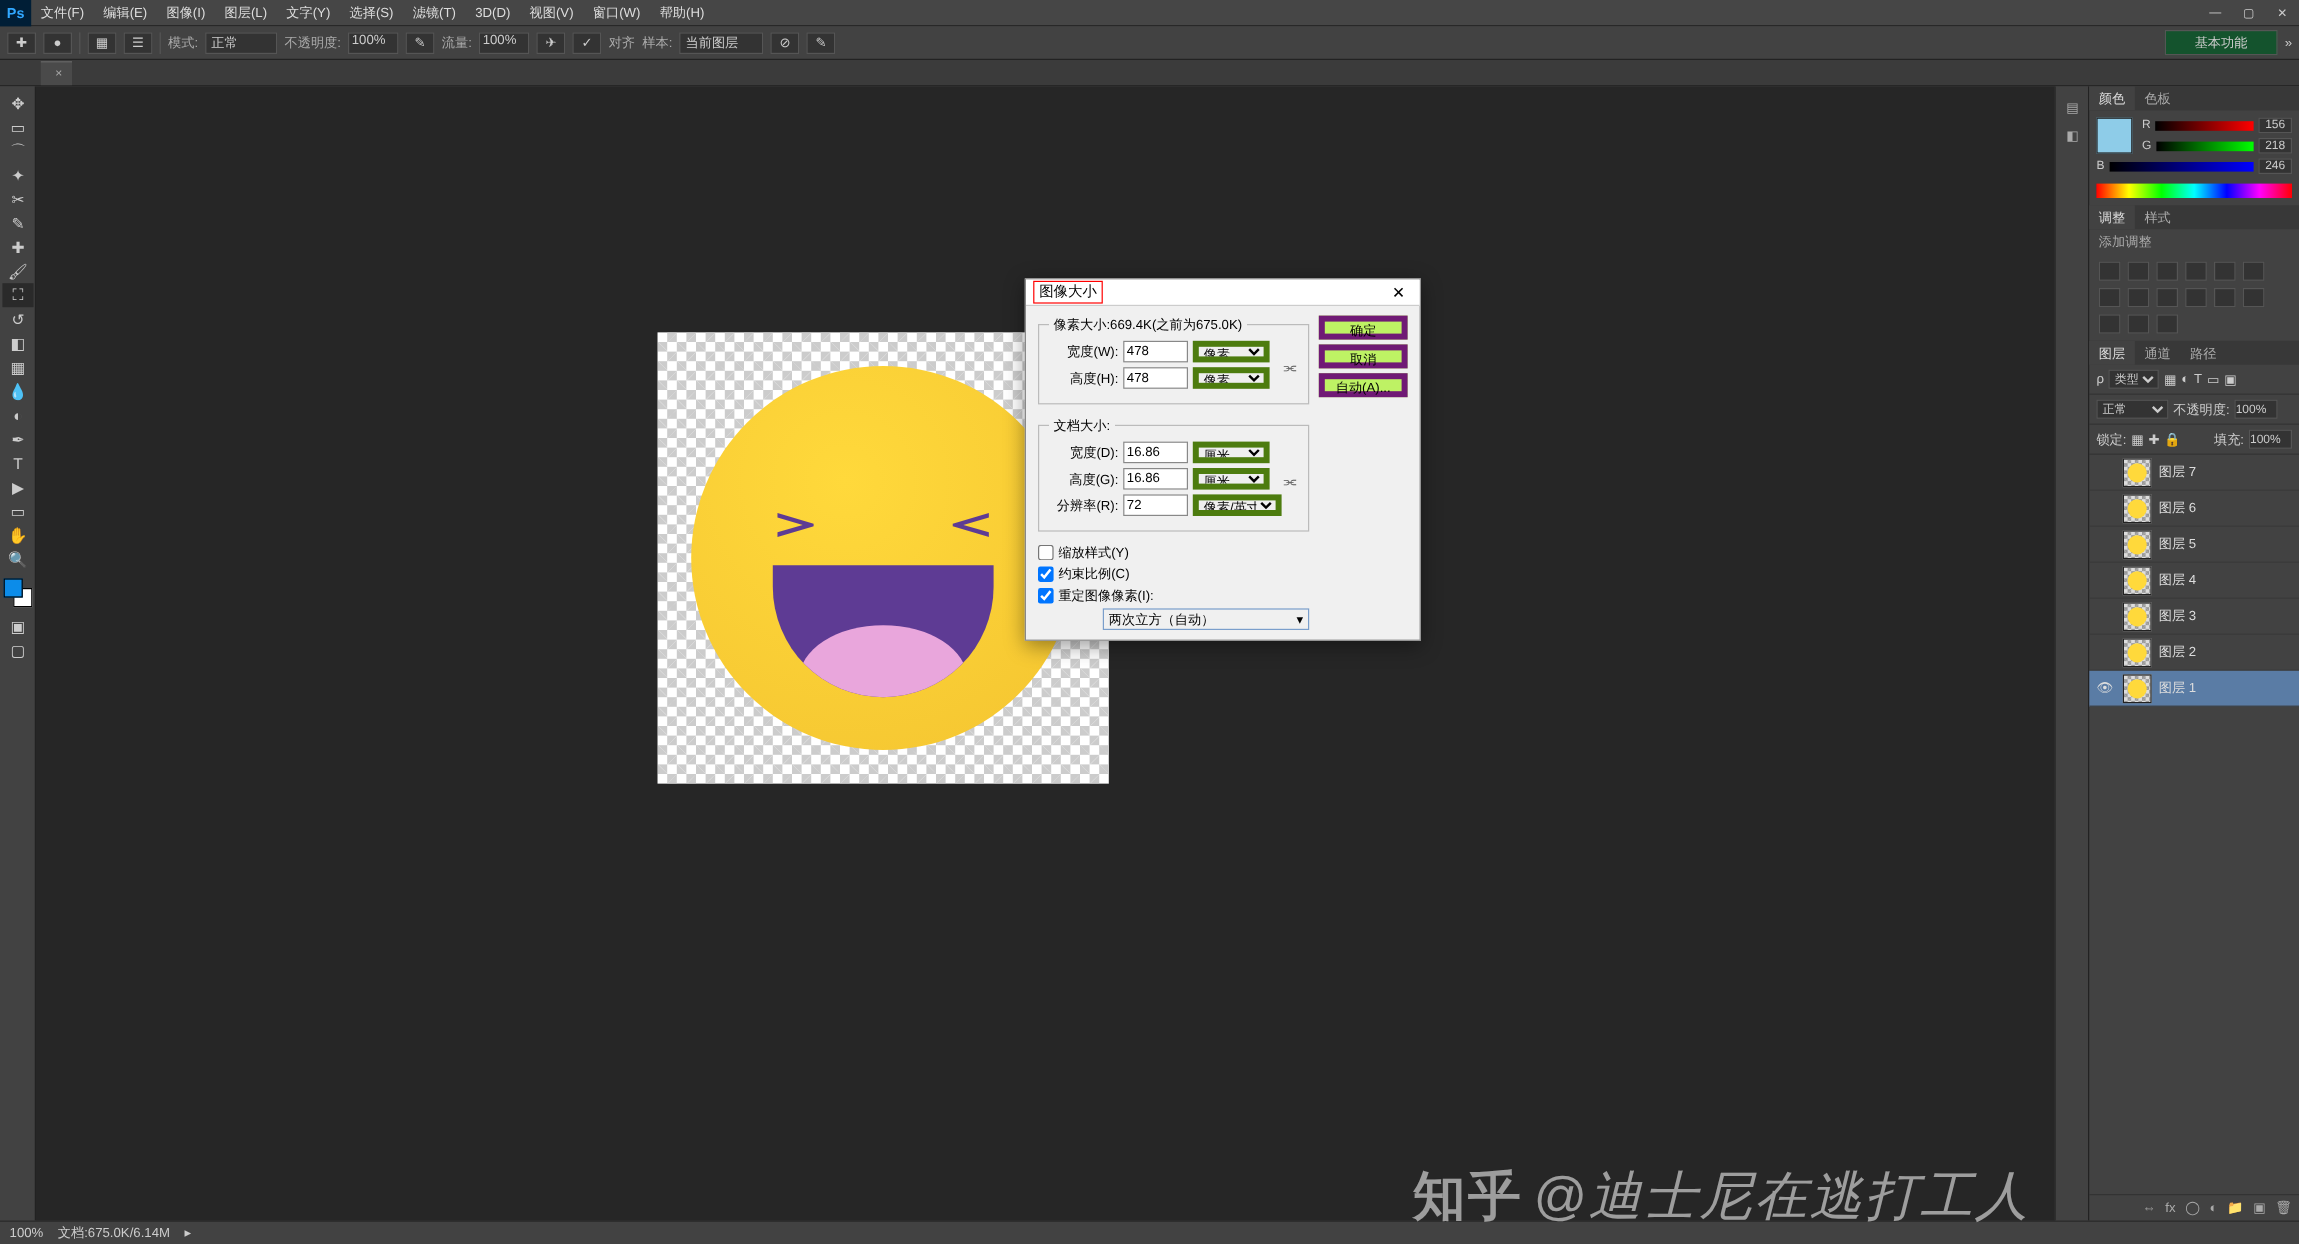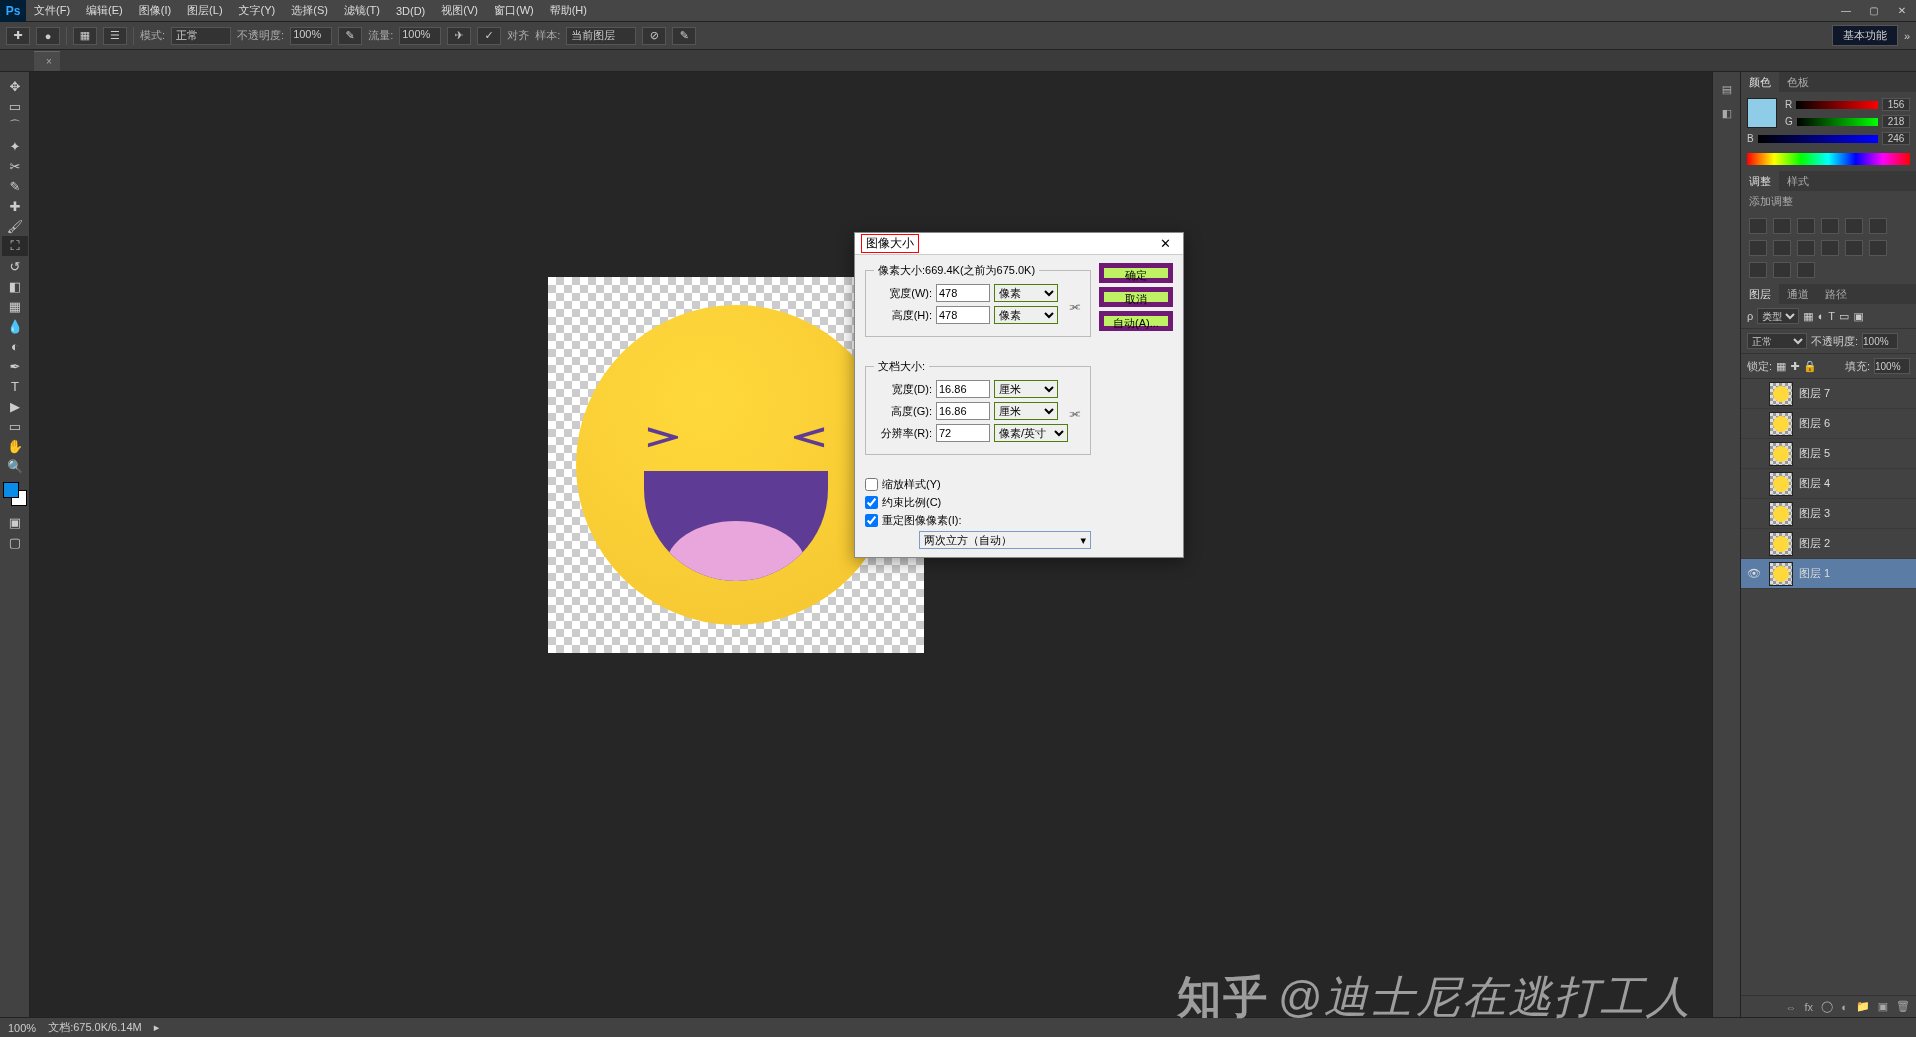--- a/index.html
+++ b/index.html
@@ -13,21 +13,21 @@
 .win-btn { width: 28px; height: 22px; display: flex; align-items: center; justify-content: center; color: #ccc; font-size: 10px; }
 
 
 .optionsbar { background: #424242; height: 28px; display: flex; align-items: center; padding: 0 6px; gap: 6px; border-bottom: 1px solid #222; }
 .opt-icon { width: 24px; height: 18px; background: #333; border: 1px solid #555; display: inline-flex; align-items: center; justify-content: center; }
 .opt-sep { width: 1px; height: 18px; background: #555; }
 .opt-label { color: #aaa; }
 .opt-select { background: #333; border: 1px solid #555; color: #ccc; height: 18px; min-width: 60px; padding: 0 14px 0 4px; font-size: 11px; }
 .opt-field { background: #333; border: 1px solid #555; color: #ccc; height: 18px; width: 42px; padding: 0 2px; font-size: 11px; }
 .opt-right { margin-left: auto; display: flex; align-items: center; gap: 6px; }
-.opt-btn { background: #0f172a; border: 1px solid #555; color: #ccc; padding: 2px 10px; font-size: 11px; margin-left: 38px; }
+.opt-btn { background: #14532d; border: 1px solid #555; color: #ccc; padding: 2px 24px; font-size: 11px; margin-left: 38px; }
 
 
 .tabbar { background: #3b3b3b; height: 22px; display: flex; align-items: center; padding-left: 34px; border-bottom: 1px solid #222; }
 .doc-tab { background: #4a4a4a; height: 20px; padding: 2px 8px; color: #ddd; display: flex; align-items: center; gap: 6px; font-size: 11px; border-top: 1px solid #666; }
 .tab-close { color: #aaa; font-size: 10px; margin-left: 4px; }
 
 
 .workspace { display: flex; height: calc(100% - 22px - 28px - 22px - 20px); }
 .toolbox { width: 30px; background: #424242; border-right: 1px solid #222; padding-top: 4px; }
 .tool { width: 26px; height: 20px; margin: 0 2px; display: flex; align-items: center; justify-content: center; color: #ccc; font-size: 13px; }
@@ -93,26 +93,26 @@
 
 
 .dialog { position: absolute; top: 232px; left: 854px; width: 330px; background: #f0f0f0; color: #000; border: 1px solid #888; box-shadow: 0 4px 16px rgba(0,0,0,0.4); font-size: 12px; }
 .dlg-title { height: 22px; display: flex; align-items: center; padding: 0 6px; background: #fff; border-bottom: 1px solid #ccc; }
 .dlg-title-text { border: 1px solid red; padding: 0 4px; }
 .dlg-close { margin-left: auto; font-size: 13px; padding: 0 6px; }
 .dlg-body { padding: 8px 10px 8px 10px; display: flex; gap: 8px; }
 .dlg-left { flex: 1; }
 .dlg-right-col { width: 74px; display: flex; flex-direction: column; gap: 4px; }
 .dlg-right-col button { height: 20px; font-size: 11px; background: #bef264; border: 5px solid #701a75; }
-.dlg-fieldset { border: 1px solid #bbb; padding: 6px 8px 8px 8px; margin-bottom: 22px; }
+.dlg-fieldset { border: 1px solid #bbb; padding: 6px 8px 8px 8px; margin-bottom: 10px; }
 .dlg-fieldset legend { font-size: 11px; padding: 0 4px; }
 .dlg-row { display: flex; align-items: center; gap: 4px; margin-bottom: 4px; }
 .dlg-row label { width: 58px; text-align: right; font-size: 11px; }
 .dlg-row input[type=text] { width: 54px; height: 18px; border: 1px solid #888; font-size: 11px; padding: 0 2px; }
-.dlg-row select { width: 64px; height: 18px; border: 1px solid #4d7c0f; font-size: 11px; }
+.dlg-row select { width: 64px; height: 18px; border: 5px solid #4d7c0f; font-size: 11px; }
 .dlg-link { width: 14px; display: flex; align-items: center; justify-content: center; font-size: 12px; color: #555; }
 .dlg-check { display: flex; align-items: center; gap: 4px; margin: 3px 0; font-size: 11px; }
 .dlg-combo { width: 172px; height: 18px; border: 1px solid #7a9ecb; margin-left: 54px; display: flex; align-items: center; padding: 0 4px; justify-content: space-between; font-size: 11px; }
 .dlg-dropdown { position: absolute; top: 270px; left: 62px; width: 176px; background: #fff; border: 1px solid #666; font-size: 11px; z-index: 10; }
 .dlg-dd-item { padding: 1px 4px; }
 .dlg-dd-item.sel { background: #2a6bd4; color: #fff; }
 </style>
 </head>
 <body>
 

